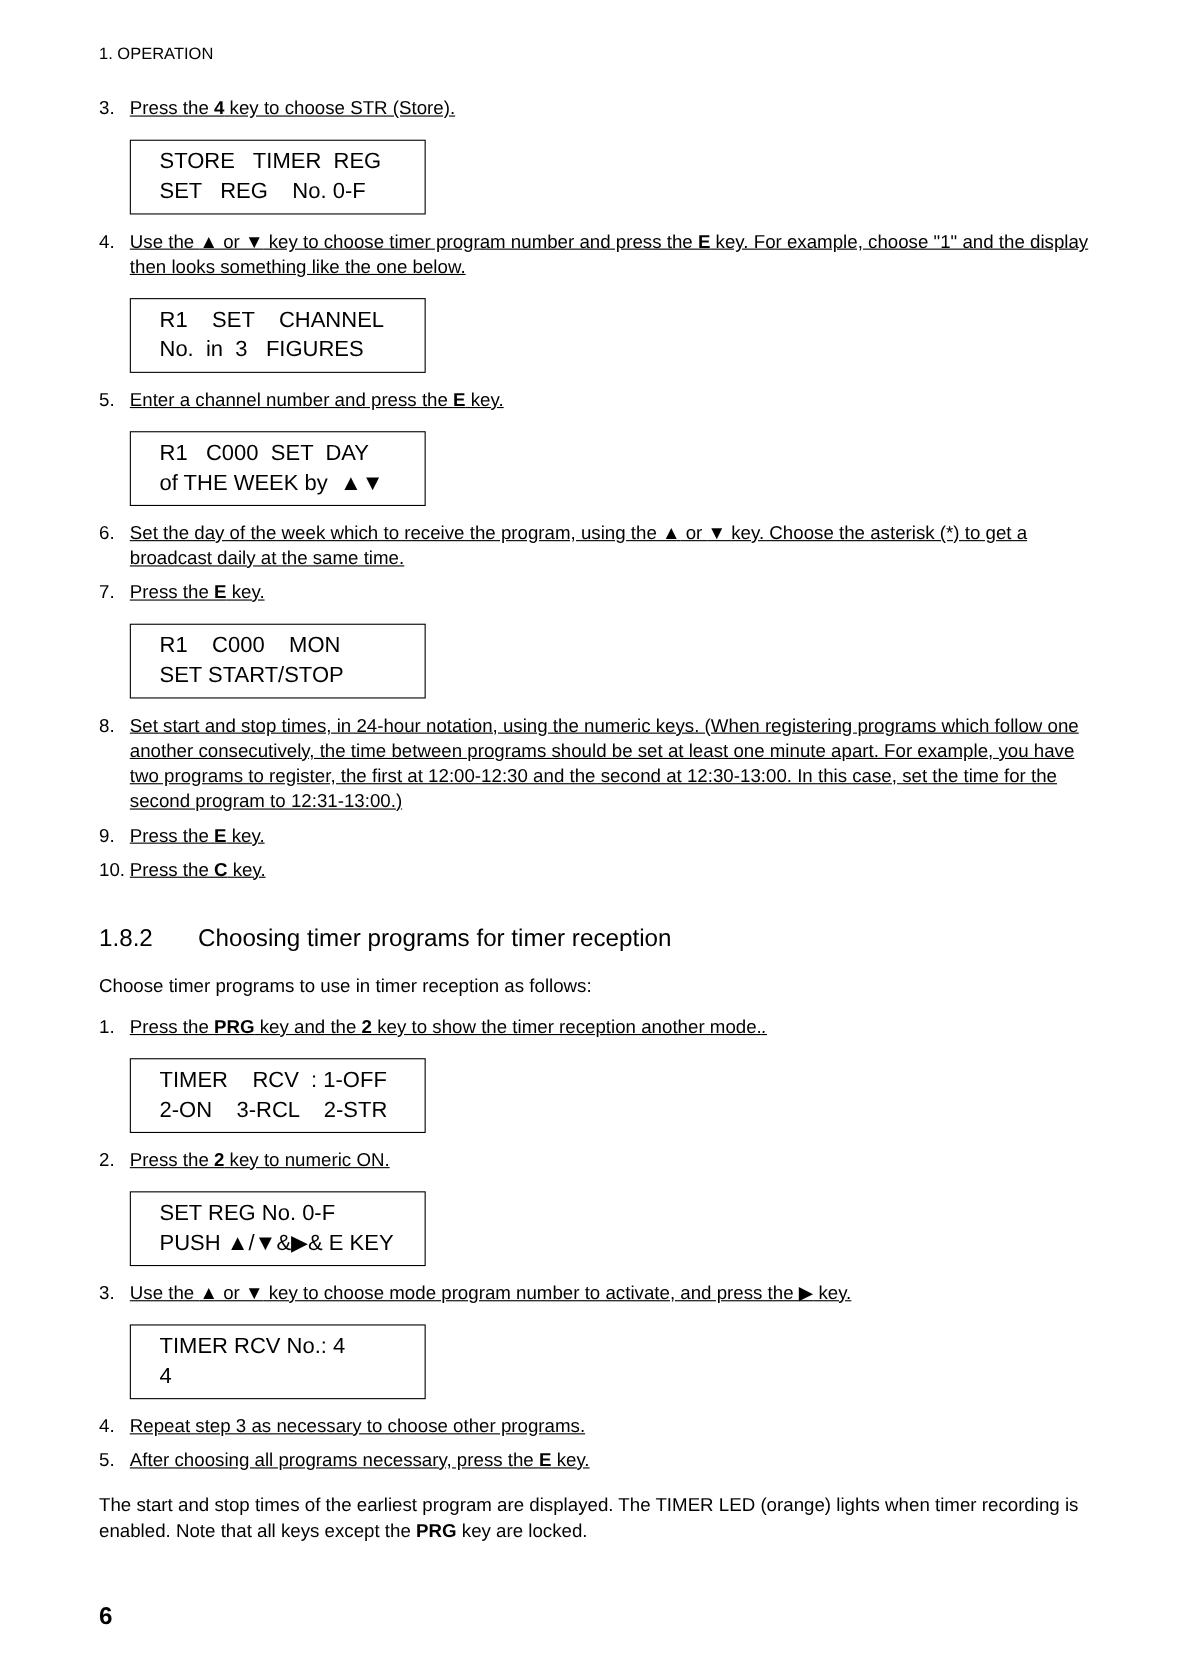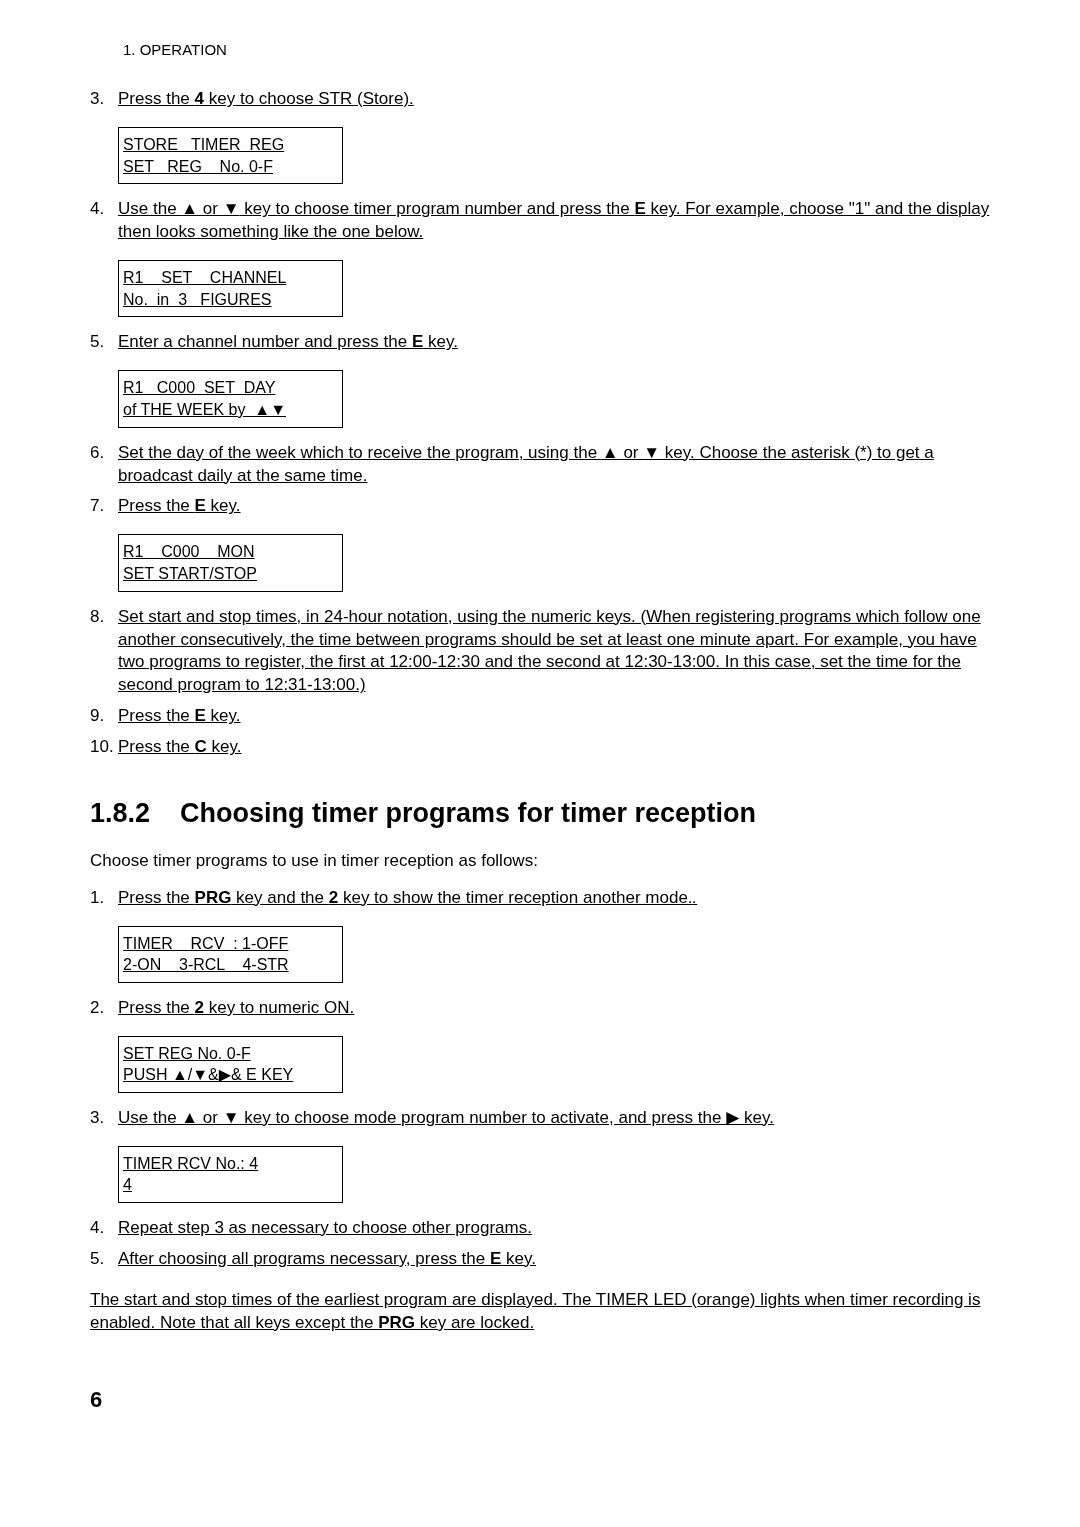--- a/index.html
+++ b/index.html
@@ -9,53 +9,51 @@
     font-size: 17px;
     line-height: 1.35;
     color: #000;
     background: #fff;
     width: 1080px;
     box-sizing: border-box;
   }
   .header {
     font-size: 15px;
     margin-bottom: 28px;
-    margin-left: 33px;
   }
   .step {
     display: flex;
     margin: 0 0 8px 0;
   }
   .step-num {
     flex: 0 0 28px;
   }
   .step-body {
     flex: 1;
     text-decoration: underline;
   }
   .lcd {
     border: 1px solid #000;
     display: inline-block;
-    padding: 6px 4px;
+    padding: 6px 26px;
     margin: 8px 0 14px 28px;
     width: 215px;
-    font-size: 16px;
+    font-size: 20px;
     line-height: 1.35;
     white-space: pre;
-    text-decoration: underline;
   }
   h2 {
-    font-size: 27px;
-    font-weight: bold;
+    font-size: 22px;
+    font-weight: normal;
     margin: 36px 0 18px 0;
   }
   .h2-num { display:inline-block; width:90px;}
   b { font-weight: bold; }
   .intro { margin: 0 0 14px 0;}
-  .para { margin: 18px 0 0 0; text-decoration: underline;}
+  .para { margin: 18px 0 0 0;}
   .pagenum {
     font-size: 22px;
     font-weight: bold;
     margin-top: 50px;
   }
   .tri-up::before { content:"▲"; }
   .tri-down::before { content:"▼"; }
   .tri-right::before { content:"▶"; }
 </style>
 </head>
@@ -133,21 +131,21 @@
 
 <p class="intro">Choose timer programs to use in timer reception as follows:</p>
 
 <div class="step">
   <div class="step-num">1.</div>
   <div class="step-body">
     <span>Press the </span><b>PRG</b><span> key and the </span><b>2</b><span> key to show the timer reception another mode.</span><i>.</i>
   </div>
 </div>
 <div class="lcd">TIMER    RCV  : 1-OFF
-2-ON    3-RCL    4-STR</div>
+2-ON    3-RCL    2-STR</div>
 
 <div class="step">
   <div class="step-num">2.</div>
   <div class="step-body">
     <span>Press the </span><b>2</b><span> key to numeric ON.</span>
   </div>
 </div>
 <div class="lcd">SET REG No. 0-F
 PUSH ▲/▼&amp;▶&amp; E KEY</div>
 

